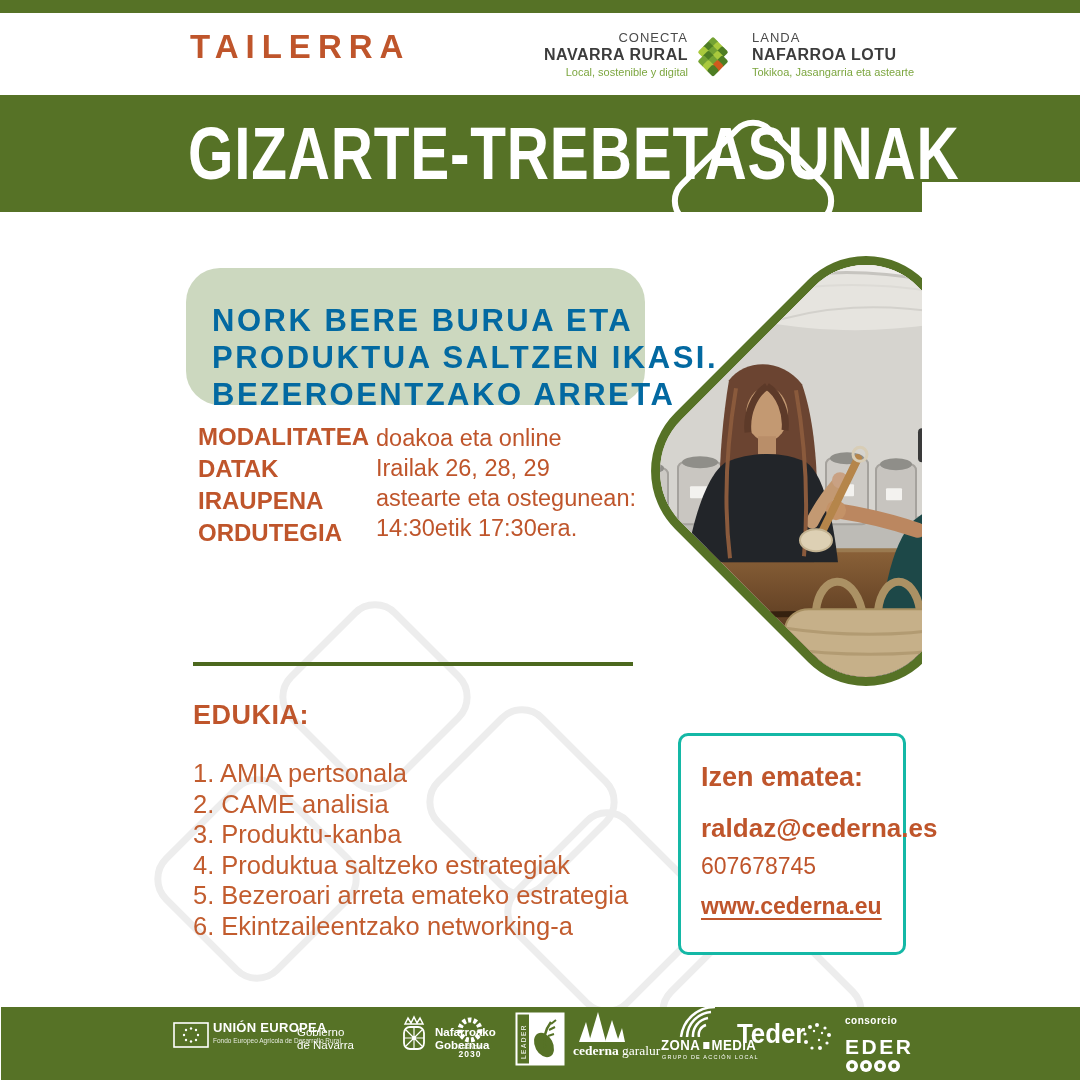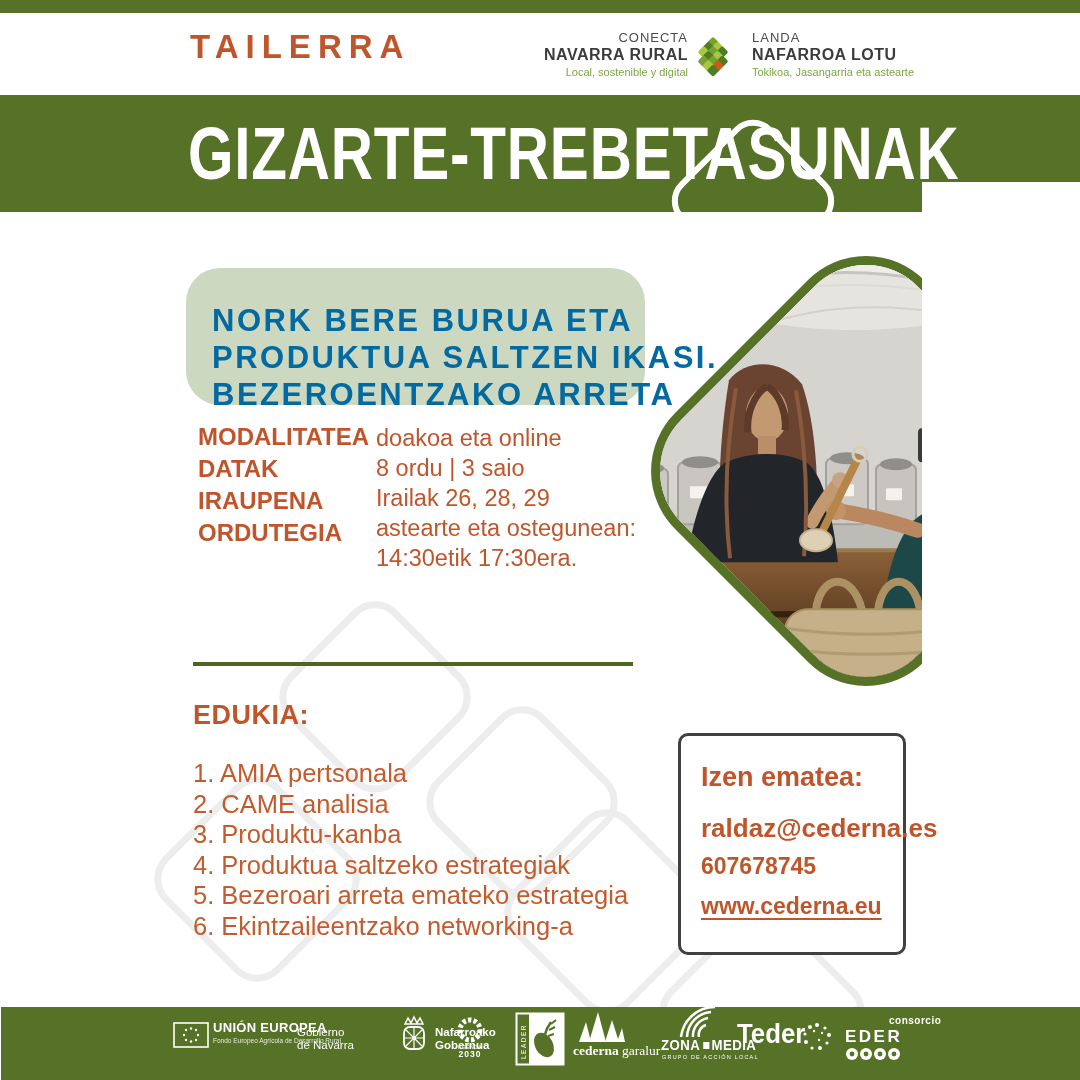--- a/index.html
+++ b/index.html
@@ -45,25 +45,25 @@
   .det-labels{left:198px;top:421px;z-index:5;font-size:24px;font-weight:bold;color:#bf552b;line-height:32px;}
   .det-values{left:376px;top:423px;z-index:5;font-size:23.5px;color:#bf552b;line-height:30px;}
 
   .divider{left:193px;top:662px;width:440px;height:4px;background:#4c681e;z-index:5;}
 
   
   .edukia-h{left:193px;top:700px;z-index:5;font-size:27px;font-weight:bold;color:#bf552b;letter-spacing:.5px;}
   .edukia-list{left:193px;top:758px;z-index:5;font-size:25.5px;color:#c25c2e;line-height:30.5px;}
 
   
-  .signup{left:678px;top:733px;width:228px;height:222px;background:#fff;border:3px solid #404040;
+  .signup{left:678px;top:733px;width:228px;height:222px;background:#fff;border:3px solid #14b8a6;
           border-radius:10px;z-index:5;box-sizing:border-box;}
   .su-h{position:absolute;left:20px;top:26px;font-size:27px;font-weight:bold;color:#bf552b;}
   .su-email{position:absolute;left:20px;top:77px;font-size:26px;font-weight:bold;color:#bf552b;}
-  .su-phone{position:absolute;left:20px;top:117px;font-size:23px;font-weight:bold;color:#bf552b;}
+  .su-phone{position:absolute;left:20px;top:117px;font-size:23px;font-weight:normal;color:#bf552b;}
   .su-web{position:absolute;left:20px;top:157px;font-size:23px;font-weight:bold;color:#bf552b;
           text-decoration:underline;text-underline-offset:4px;text-decoration-thickness:2px;}
 
   
   .footer{left:1px;top:1007px;width:1080px;height:73px;background:#567226;z-index:6;}
   .footer *{color:#ffffff;}
   .f-eu-text{position:absolute;left:212px;top:13px;}
   .f-eu-name{font-size:13px;font-weight:bold;letter-spacing:.3px;}
   .f-eu-sub{font-size:6.5px;opacity:.85;margin-top:2px;}
   .f-gov-left{position:absolute;left:296px;top:19px;width:92px;text-align:left;font-size:11.5px;font-weight:normal;line-height:13px;}
@@ -71,22 +71,22 @@
   .f-agenda-text{position:absolute;left:449px;top:38px;width:40px;text-align:center;line-height:1;}
   .f-agenda-l1{font-size:5px;letter-spacing:.5px;}
   .f-agenda-l2{font-size:8.5px;font-weight:bold;letter-spacing:1px;}
   .f-cederna-text{position:absolute;left:572px;top:36px;font-family:"Liberation Serif",serif;font-size:13.5px;}
   .f-zona-name{position:absolute;left:660px;top:29px;font-size:15px;font-weight:bold;
                transform:scaleX(.88);transform-origin:left;white-space:nowrap;letter-spacing:.5px;}
   .f-zona-sub{position:absolute;left:661px;top:47px;font-size:5.5px;letter-spacing:1.2px;white-space:nowrap;}
   .f-teder{position:absolute;left:736px;top:11px;font-size:28px;font-weight:bold;
            transform:scaleX(.92);transform-origin:left;}
   .f-eder{position:absolute;left:844px;top:9px;line-height:1;}
-  .f-eder-small{font-size:10px;font-weight:bold;letter-spacing:.5px;margin-left:44px;}
-  .f-eder-big{font-size:17px;font-weight:bold;letter-spacing:2.5px;margin-top:2px;}
+  .f-eder-small{font-size:10px;font-weight:bold;letter-spacing:.5px;}
+  .f-eder-big{font-size:21px;font-weight:bold;letter-spacing:2.5px;margin-top:10px;}
   svg{display:block;}
 </style>
 </head>
 <body>
 
 <div class="page">
 
   <div class="wm" style="left:298px;top:620px;width:140px;height:140px;"></div>
   <div class="wm" style="left:445px;top:725px;width:140px;height:140px;"></div>
   <div class="wm" style="left:175px;top:797px;width:150px;height:150px;"></div>
@@ -232,21 +232,20 @@
   </div>
 
   <div class="abs det-labels">
     <div>MODALITATEA</div>
     <div>DATAK</div>
     <div>IRAUPENA</div>
     <div>ORDUTEGIA</div>
   </div>
   <div class="abs det-values">
     <div>doakoa eta online</div>
-    <div>8 ordu | 3 saio</div>
     <div>Irailak 26, 28, 29</div>
     <div>astearte eta ostegunean:</div>
     <div>14:30etik 17:30era.</div>
   </div>
 
   <div class="abs divider"></div>
 
   <div class="abs edukia-h">EDUKIA:</div>
   <div class="abs edukia-list">
     <div>1. AMIA pertsonala</div>

